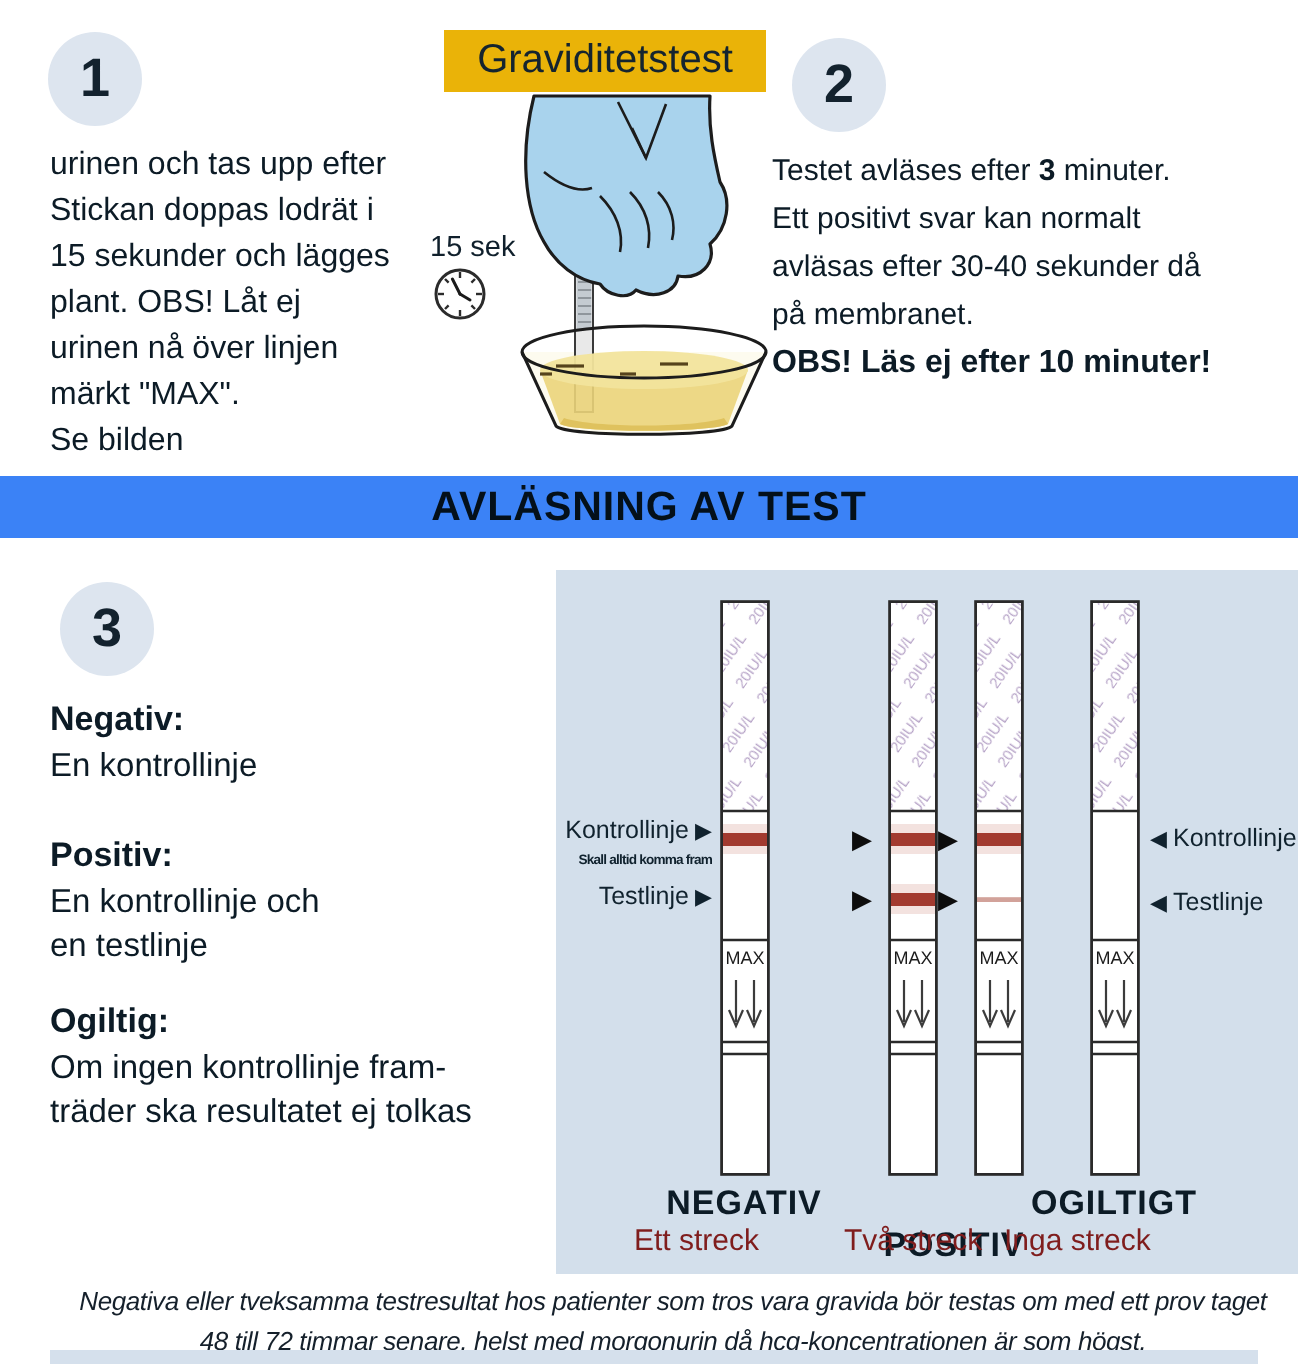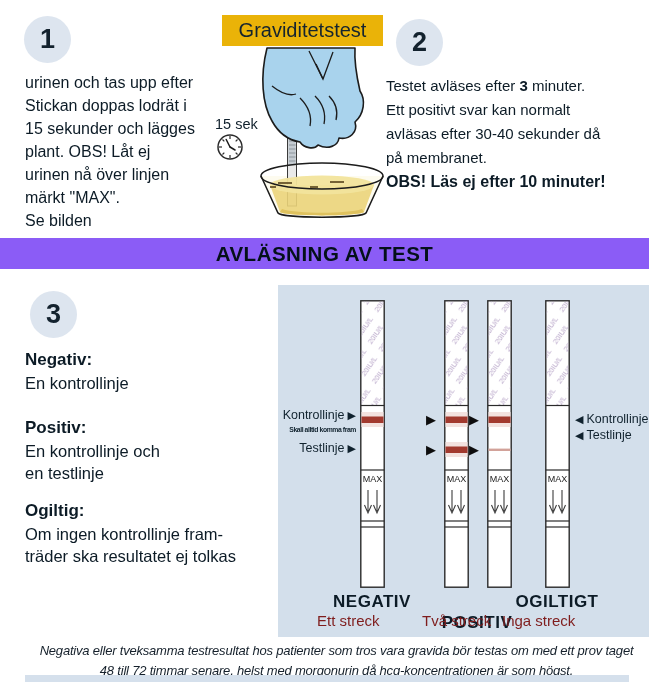--- a/index.html
+++ b/index.html
@@ -15,21 +15,21 @@
   .title-box {
     position:absolute; left:222px; top:15px; width:161px; height:31px;
     background:#eab308; display:flex; align-items:center; justify-content:center;
     font-size:20px; color:#15242f;
   }
   .step-text { position:absolute; font-size:16px; line-height:23px; color:#0c1b26; }
   .step-text .ln { display:block; white-space:nowrap; }
   #step2-text { font-size:15px; line-height:24px; }
   .bold { font-weight:bold; }
   .banner {
-    position:absolute; left:0; top:238px; width:649px; height:31px; background:#8b5cf6;
+    position:absolute; left:0; top:238px; width:649px; height:31px; background:#3b82f6;
     display:flex; align-items:center; justify-content:center;
     font-weight:bold; font-size:20.5px; letter-spacing:0.5px; color:#04101a;
   }
   .panel { position:absolute; left:278px; top:285px; width:371px; height:352px; background:#d3dfeb; }
   .strip { position:absolute; top:15px; }
   .strip-label { position:absolute; font-size:12.5px; color:#10222e; white-space:nowrap; line-height:14px; }
   .strip-label .sub-label {
     display:block; font-size:6.8px; font-weight:bold; letter-spacing:-0.4px; margin-top:1px; color:#10222e;
   }
   .tri { font-size:11px; }
@@ -273,21 +273,21 @@
     <div class="strip-label" style="left:-14px; top:123px; width:92px; text-align:right;">
       <span>Kontrollinje</span><span class="tri"> ▶</span>
       <span class="sub-label">Skall alltid komma fram</span>
     </div>
     <div class="strip-label" style="left:-14px; top:156px; width:92px; text-align:right;">
       <span>Testlinje</span><span class="tri"> ▶</span>
     </div>
     <div class="strip-label" style="left:297px; top:127px;">
       <span class="tri">◀ </span><span>Kontrollinje</span>
     </div>
-    <div class="strip-label" style="left:297px; top:143px;">
+    <div class="strip-label" style="left:297px; top:159px;">
       <span class="tri">◀ </span><span>Testlinje</span>
     </div>
 
     <div class="caption" style="left:39px; top:307px;">NEGATIV</div>
     <div class="caption-sub" style="left:39px; top:327px;">Ett streck</div>
     <div class="caption" style="left:144px; top:293px;margin-top:35px;">POSITIV</div>
     <div class="caption-sub" style="left:144px; top:327px;">Två streck</div>
     <div class="caption" style="left:224px; top:307px;">OGILTIGT</div>
     <div class="caption-sub" style="left:224px; top:327px;">Inga streck</div>
   </div>

